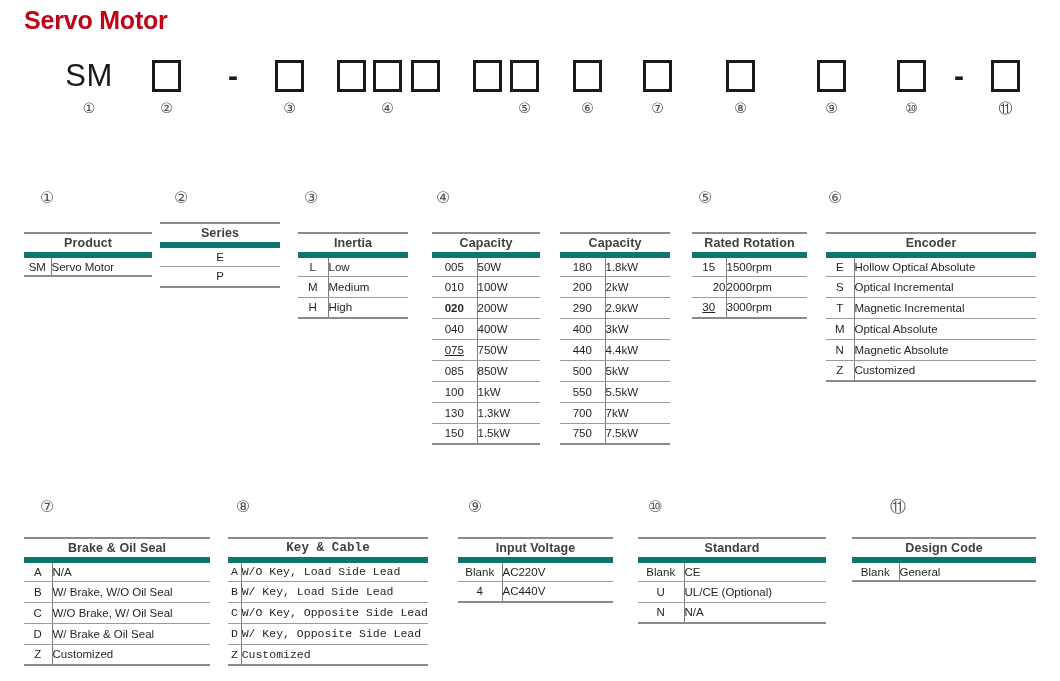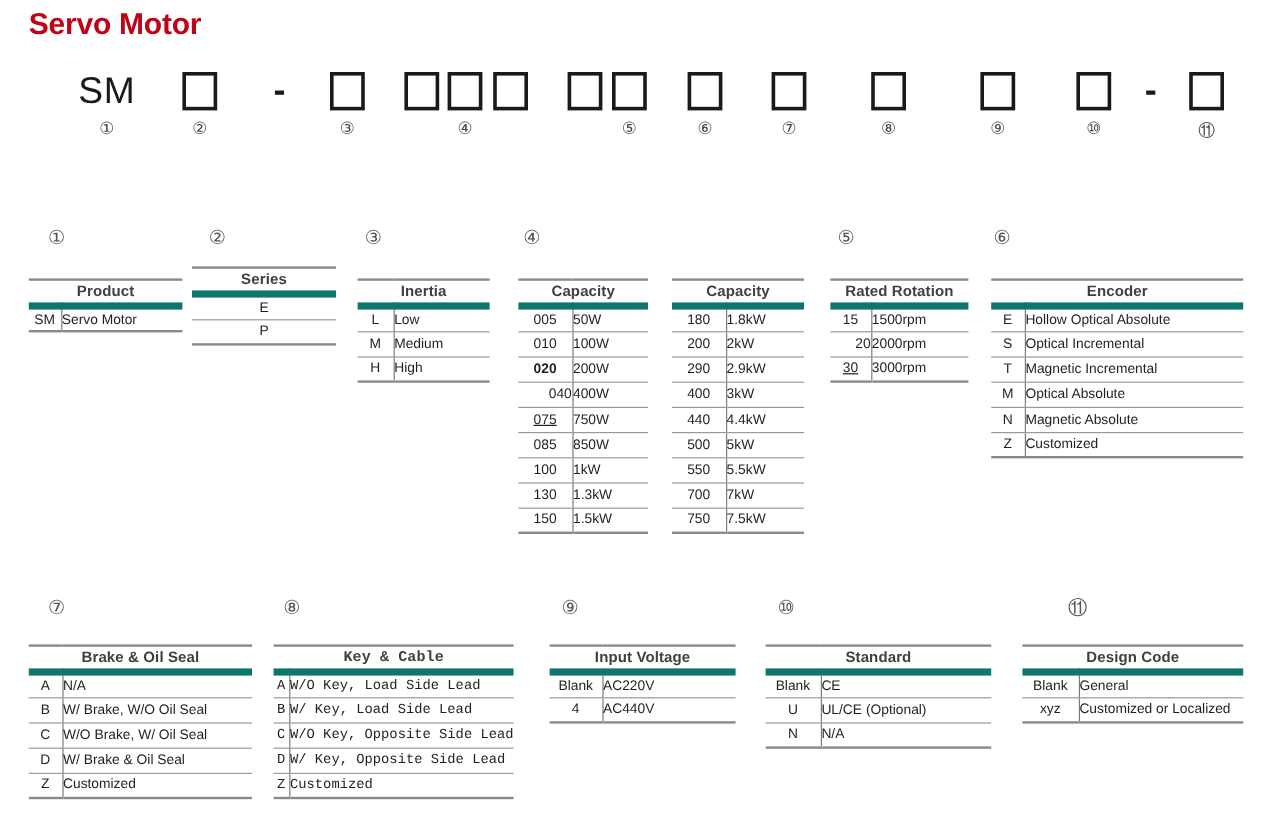--- a/index.html
+++ b/index.html
@@ -245,21 +245,21 @@
         </tr>
         <tr>
           <td class="c-code" style="width: 45px;">010</td>
           <td class="c-val">100W</td>
         </tr>
         <tr>
           <td class="c-code" style="width: 45px; font-weight: bold;">020</td>
           <td class="c-val">200W</td>
         </tr>
         <tr>
-          <td class="c-code" style="width: 45px; text-align: right;">040</td>
+          <td class="c-code" style="width: 45px;">040</td>
           <td class="c-val">400W</td>
         </tr>
         <tr>
           <td class="c-code" style="width: 45px; text-decoration: underline;">075</td>
           <td class="c-val">750W</td>
         </tr>
         <tr>
           <td class="c-code" style="width: 45px;">085</td>
           <td class="c-val">850W</td>
         </tr>
@@ -483,19 +483,15 @@
       <thead>
         <tr>
           <th class="hdr" colspan="2">Design Code</th>
         </tr>
       </thead>
       <tbody>
         <tr>
           <td class="c-code" style="width: 47px;">Blank</td>
           <td class="c-val">General</td>
         </tr>
-        <tr>
-          <td class="c-code" style="width: 47px;">xyz</td>
-          <td class="c-val">Customized or Localized</td>
-        </tr>
       </tbody>
     </table>
   </div>
 
 </body></html>

